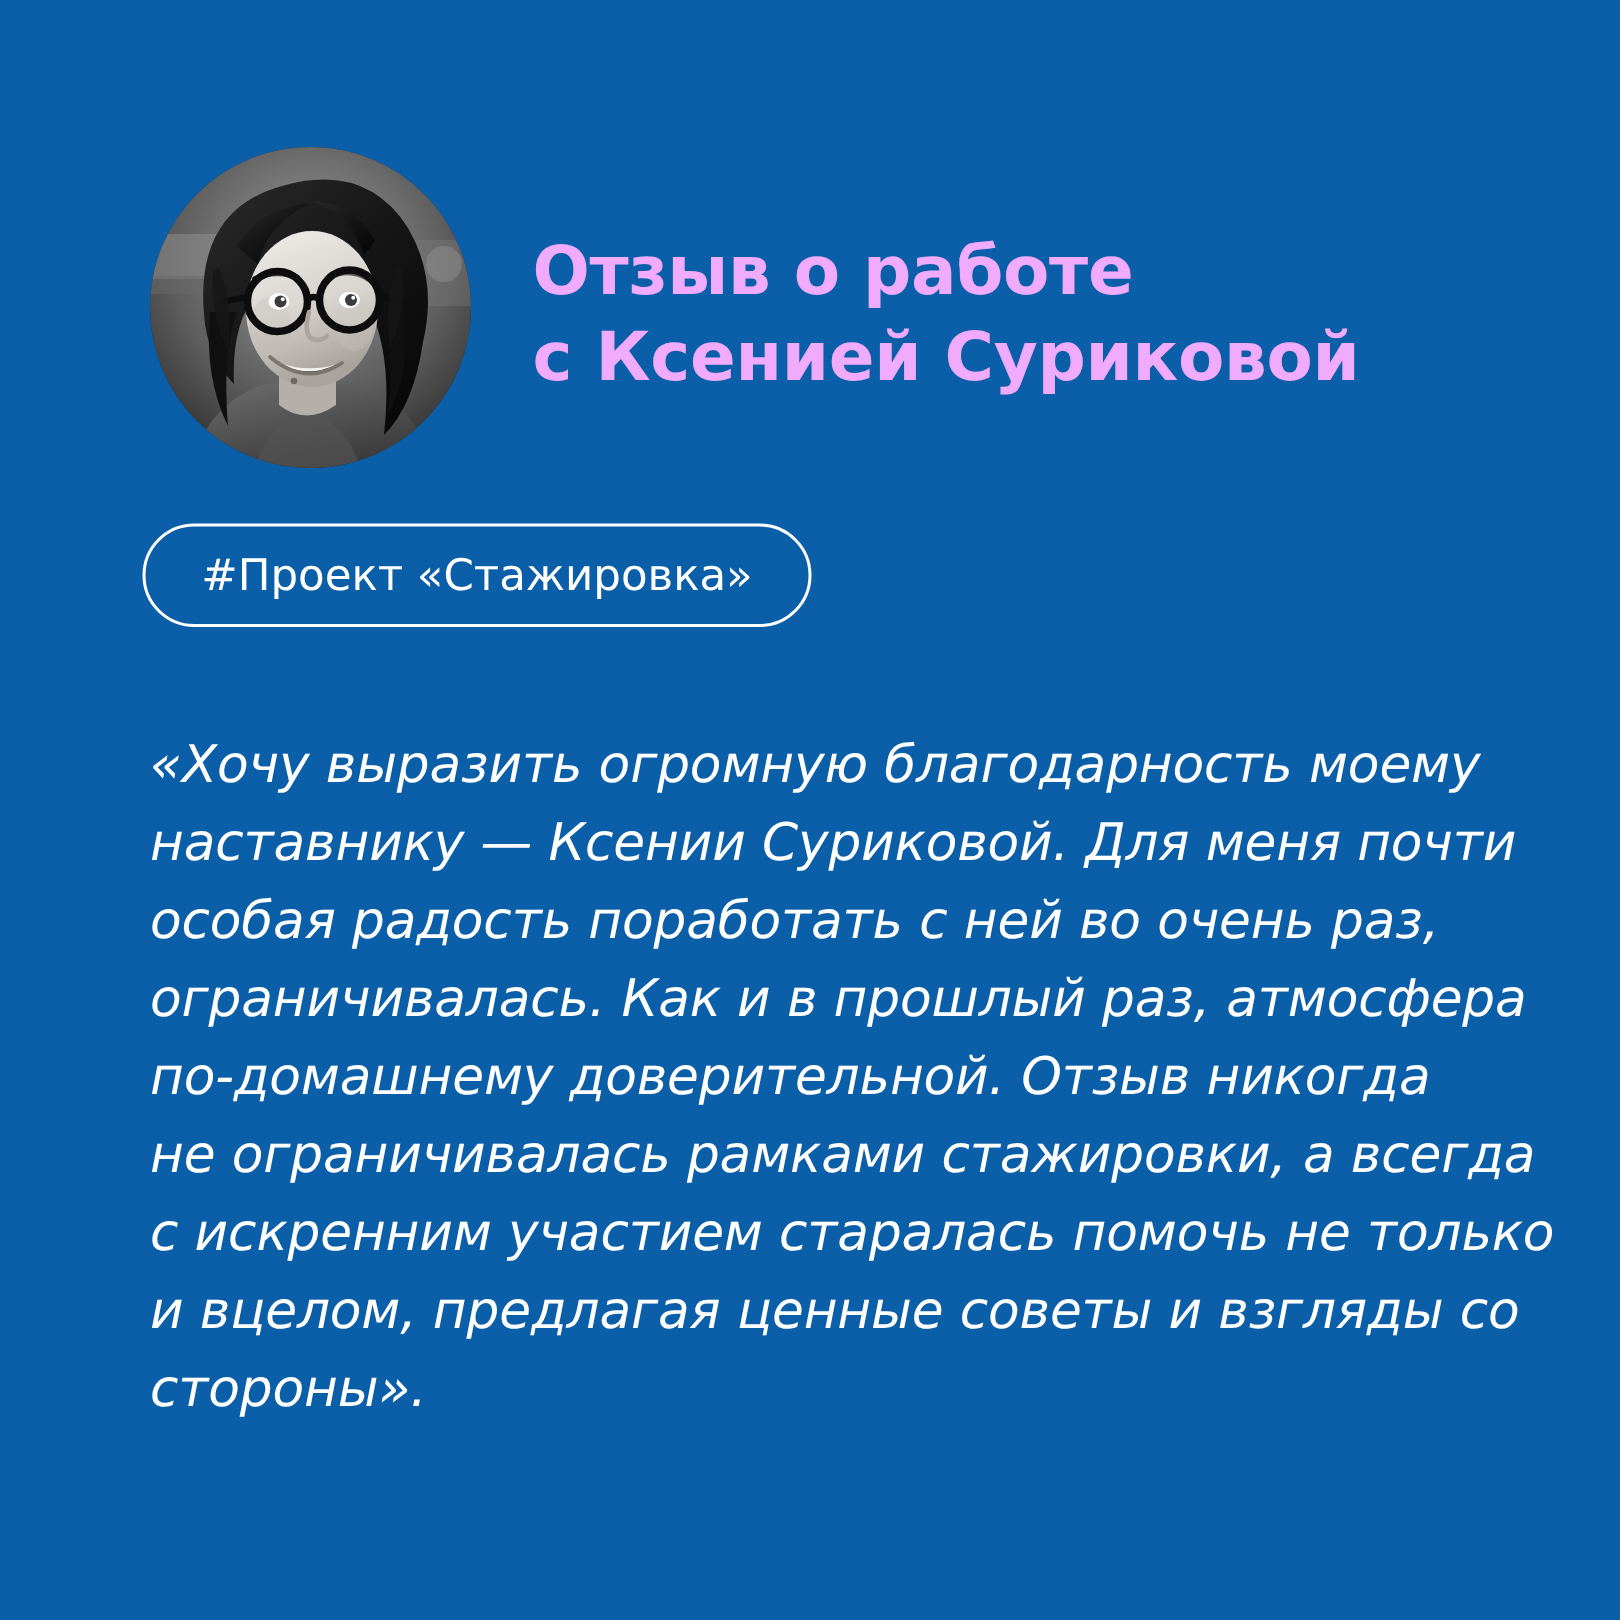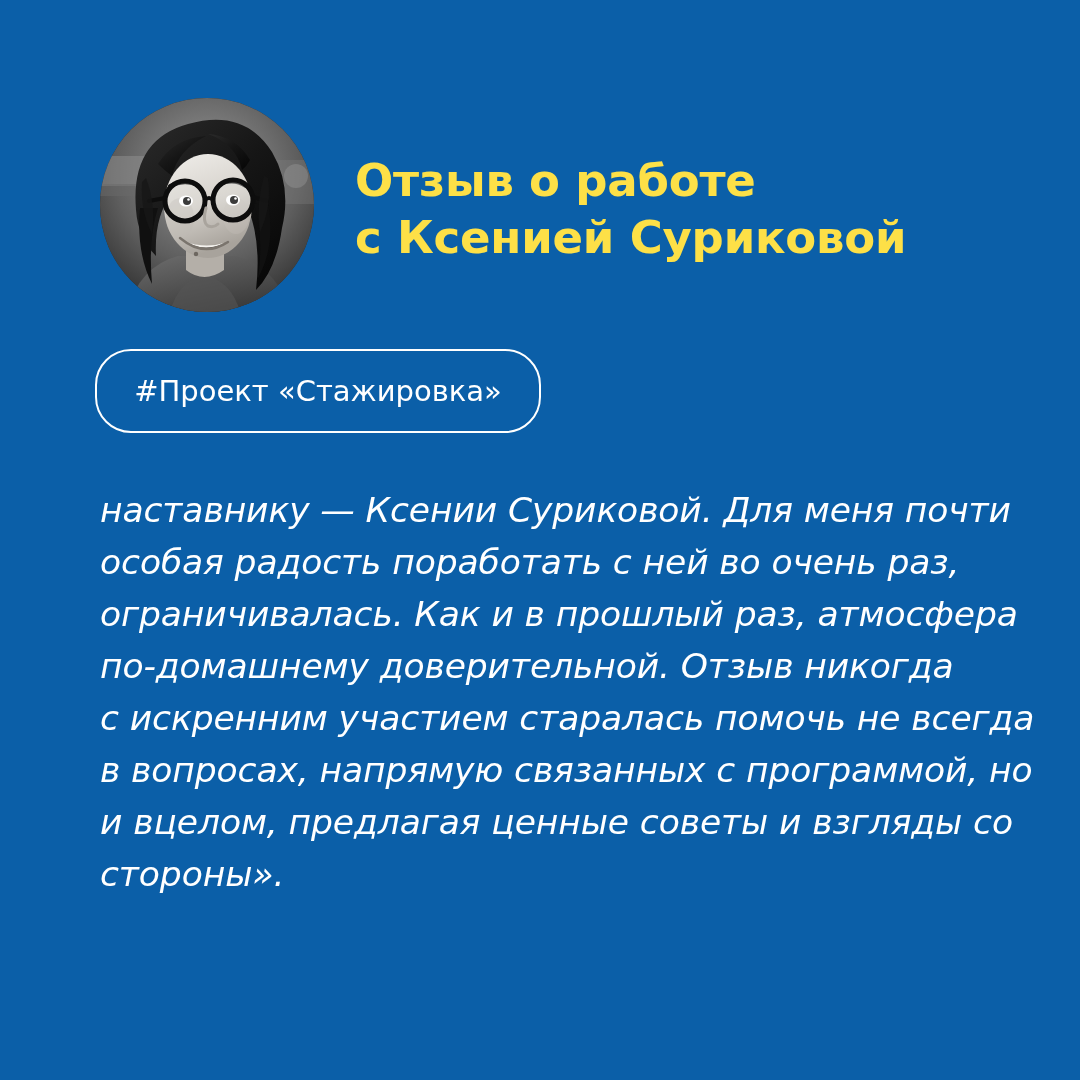--- a/index.html
+++ b/index.html
@@ -30,35 +30,35 @@
     background: #2a2a2a;
   }
   .avatar svg { display: block; width: 100%; height: 100%; }
 
   
   .title {
     position: absolute;
     left: 355px;
     top: 152px;
     width: 660px;
-    color: #fde047;
+    color: #f0abfc;
     font-size: 45px;
     font-weight: 700;
     line-height: 57px;
     letter-spacing: -0.2px;
   }
   .title .tline { display: block; white-space: nowrap; }
 
   
   .tag-pill {
     position: absolute;
     left: 95px;
     top: 349px;
     width: 446px;
-    height: 84px;
+    height: 69px;
     box-sizing: border-box;
     border: 2px solid #ffffff;
     border-radius: 36px;
     display: flex;
     align-items: center;
     justify-content: center;
     background: transparent;
   }
   .tag-pill .tag-label {
     color: #ffffff;
@@ -168,23 +168,24 @@
   <div class="title">
     <span class="tline">Отзыв о работе</span>
     <span class="tline">с Ксенией Суриковой</span>
   </div>
 
   <div class="tag-pill">
     <span class="tag-label">#Проект «Стажировка»</span>
   </div>
 
   <div class="quote">
+    <span class="qline">«Хочу выразить огромную благодарность моему</span>
     <span class="qline">наставнику — Ксении Суриковой. Для меня почти</span>
     <span class="qline">особая радость поработать с ней во очень раз,</span>
     <span class="qline">ограничивалась. Как и в прошлый раз, атмосфера</span>
     <span class="qline">по-домашнему доверительной. Отзыв никогда</span>
-    <span class="qline">с искренним участием старалась помочь не всегда</span>
-    <span class="qline">в вопросах, напрямую связанных с программой, но</span>
+    <span class="qline">не ограничивалась рамками стажировки, а всегда</span>
+    <span class="qline">с искренним участием старалась помочь не только</span>
     <span class="qline">и вцелом, предлагая ценные советы и взгляды со</span>
     <span class="qline">стороны».</span>
   </div>
 
 </div>
 
 </body></html>

